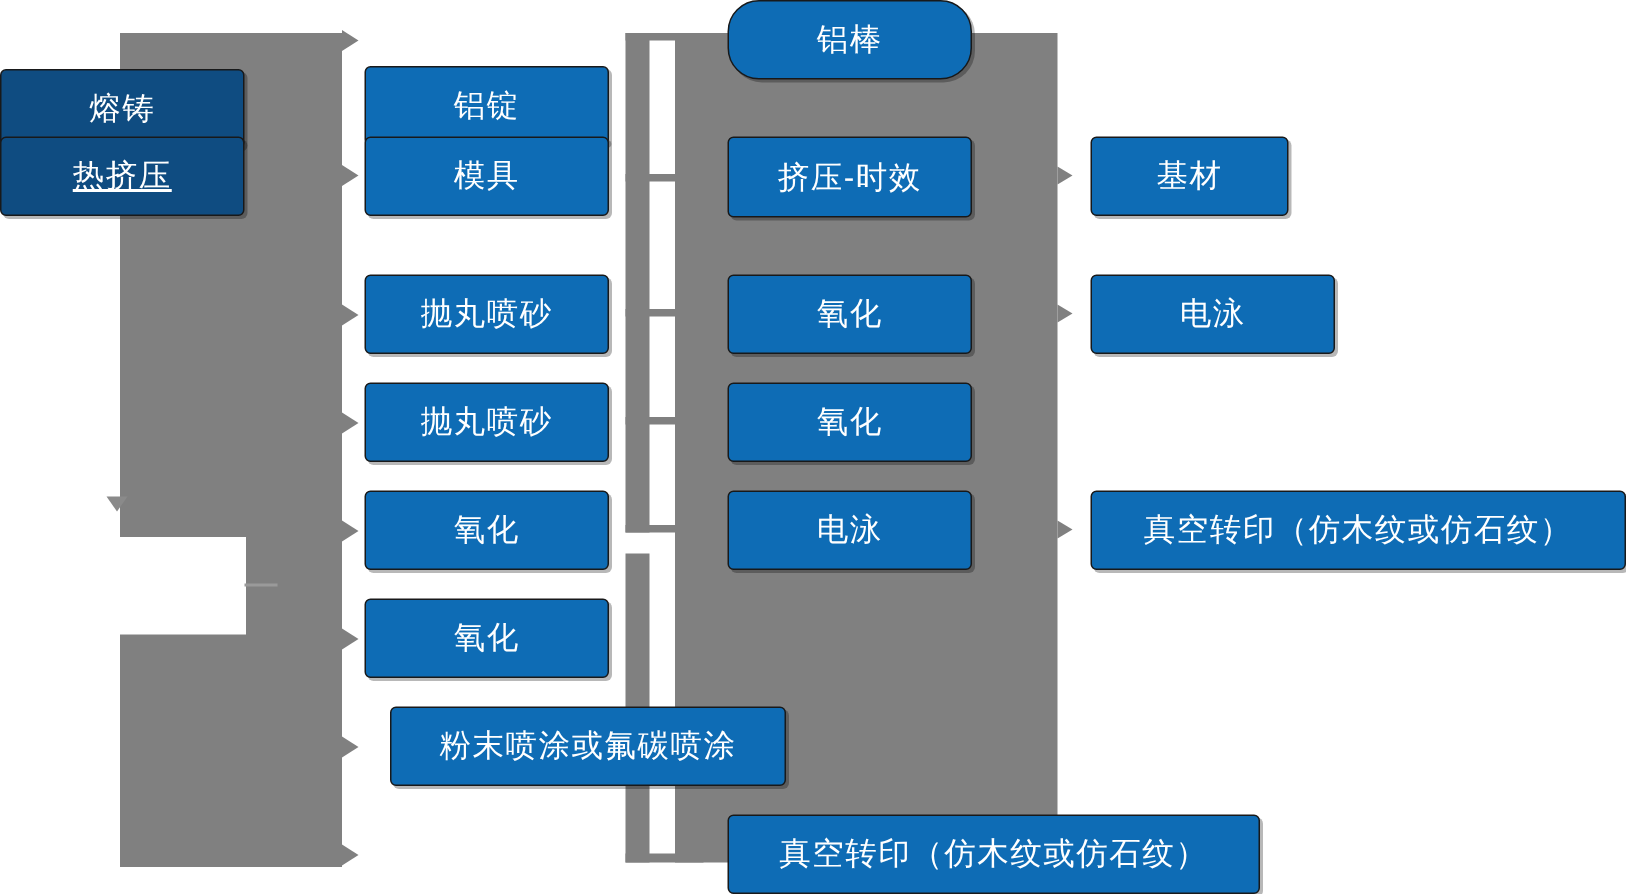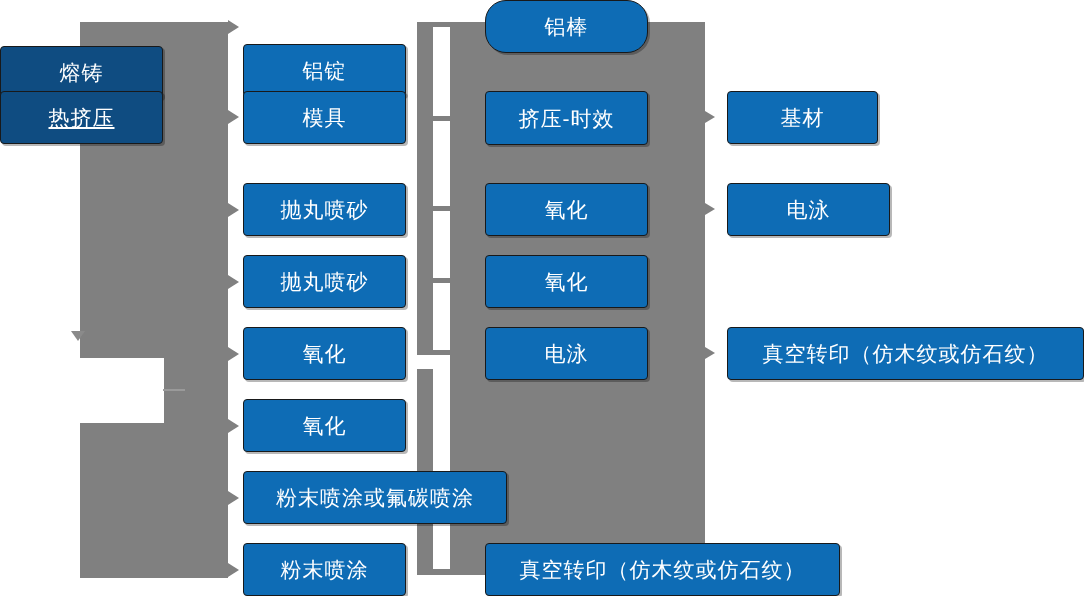--- a/index.html
+++ b/index.html
@@ -94,27 +94,26 @@
 
   <div class="box dark" style="left:0px;top:0px;width:163px;height:53px;margin-top:46px;">熔铸</div>
   <div class="box dark" style="left:0px;top:91px;width:163px;height:53px;text-decoration:underline;">热挤压</div>
 
   <div class="box bright" style="left:243px;top:0px;width:163px;height:53px;margin-top:44px;">铝锭</div>
   <div class="box bright" style="left:243px;top:91px;width:163px;height:53px;">模具</div>
   <div class="box bright" style="left:243px;top:183px;width:163px;height:53px;">抛丸喷砂</div>
   <div class="box bright" style="left:243px;top:255px;width:163px;height:53px;">抛丸喷砂</div>
   <div class="box bright" style="left:243px;top:327px;width:163px;height:53px;">氧化</div>
   <div class="box bright" style="left:243px;top:399px;width:163px;height:53px;">氧化</div>
-  <div class="box bright" style="left:243px;top:471px;width:264px;height:53px;">粉末喷涂或氟碳喷涂</div>
-  <div class="box bright" style="left:243px;top:543px;width:163px;height:53px;">粉末喷涂</div>
+  <div class="box bright" style="left:260px;top:471px;width:264px;height:53px;">粉末喷涂或氟碳喷涂</div>
 
   <div class="box bright" style="left:485px;top:0px;width:163px;height:53px;border-radius:21px;">铝棒</div>
   <div class="box bright" style="left:485px;top:91px;width:163px;height:54px;">挤压-时效</div>
   <div class="box bright" style="left:485px;top:183px;width:163px;height:53px;">氧化</div>
   <div class="box bright" style="left:485px;top:255px;width:163px;height:53px;">氧化</div>
   <div class="box bright" style="left:485px;top:327px;width:163px;height:53px;">电泳</div>
   <div class="box bright" style="left:485px;top:543px;width:355px;height:53px;">真空转印（仿木纹或仿石纹）</div>
 
-  <div class="box bright" style="left:727px;top:91px;width:151px;height:53px;">基材</div>
+  <div class="box bright" style="left:727px;top:91px;width:132px;height:53px;">基材</div>
   <div class="box bright" style="left:727px;top:183px;width:163px;height:53px;">电泳</div>
   <div class="box bright" style="left:727px;top:327px;width:357px;height:53px;">真空转印（仿木纹或仿石纹）</div>
 
 </div>
 
 </body></html>

